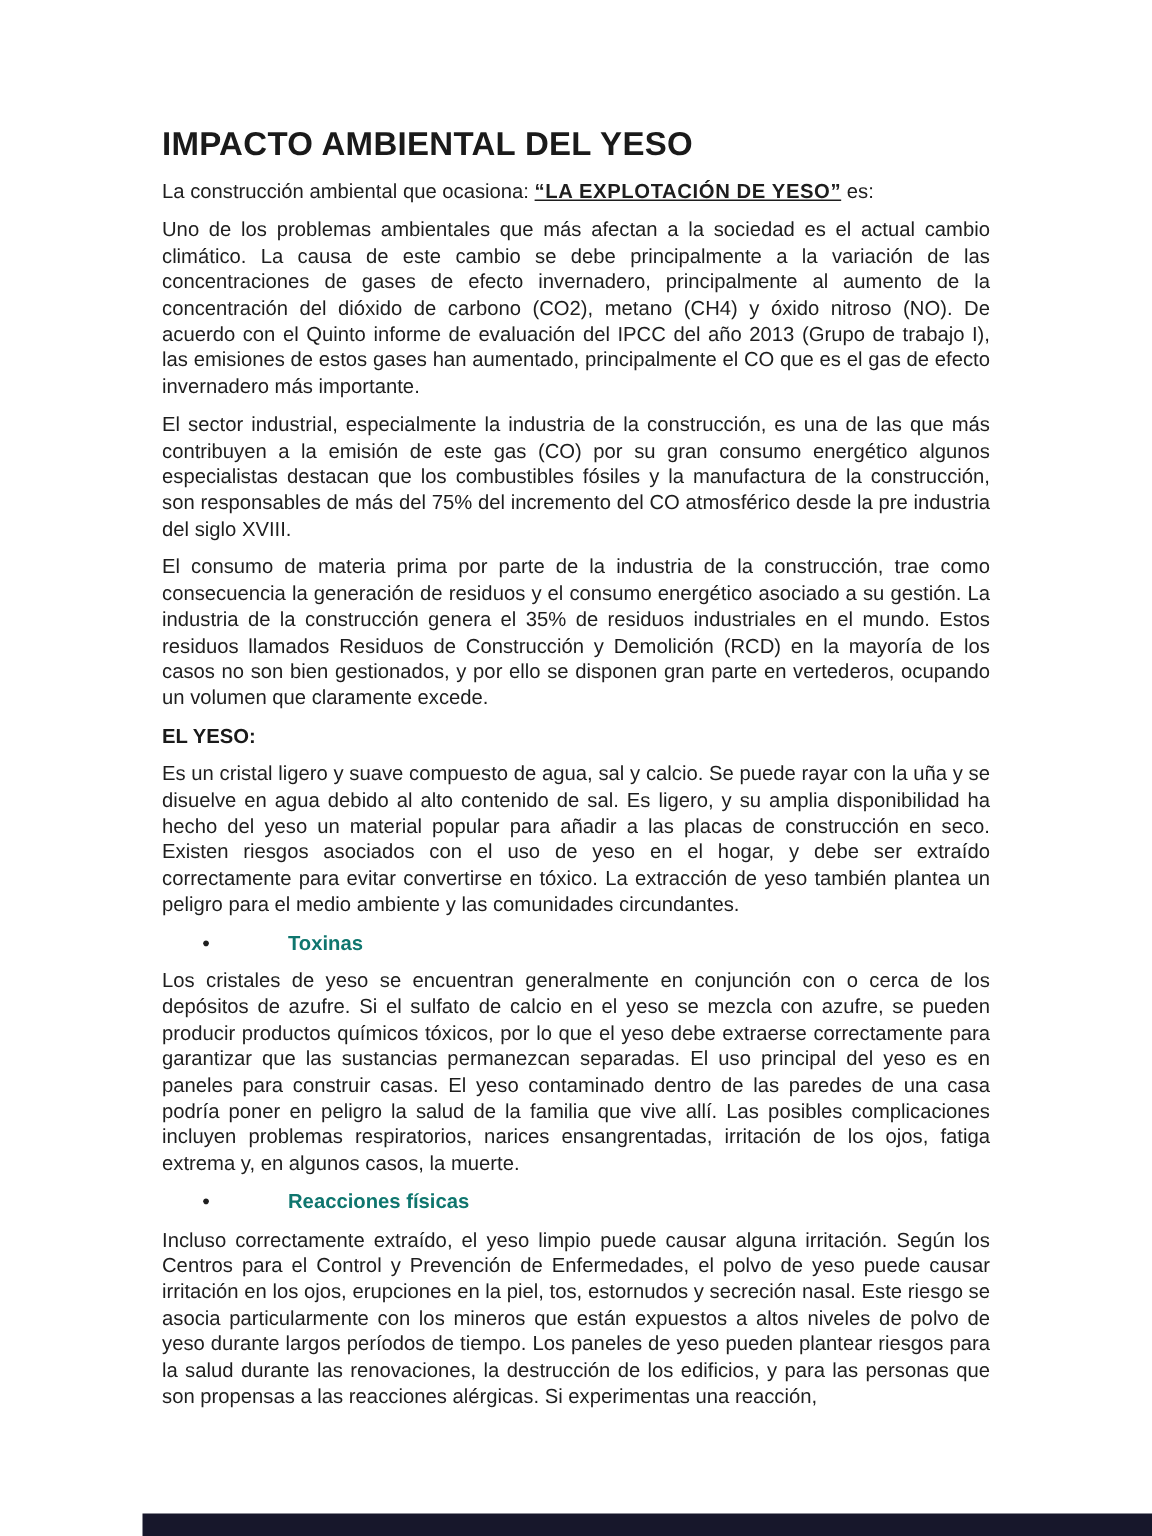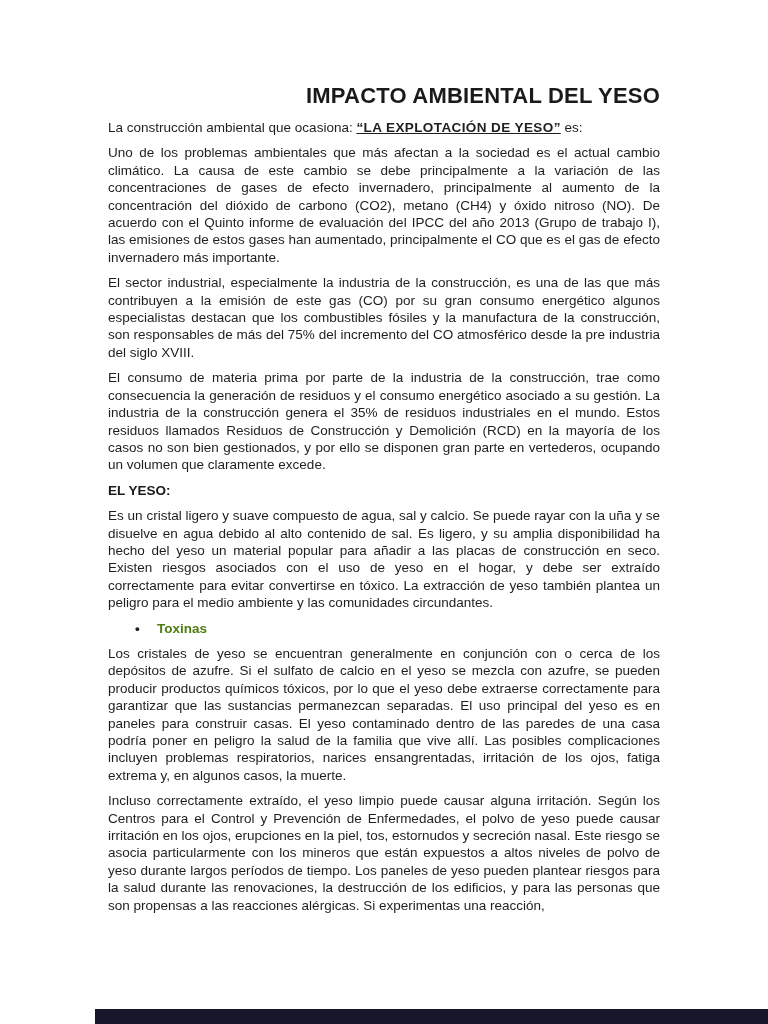--- a/index.html
+++ b/index.html
@@ -20,21 +20,21 @@
     position: absolute;
     top: 84px;
     left: 108px;
     width: 552px;
   }
   h1.doc-title {
     margin: 0 0 11px 0;
     font-size: 22px;
     line-height: 24px;
     font-weight: bold;
-    text-align: right;
+    text-align: left;
     color: #1a1a1a;
     letter-spacing: 0.2px;
   }
   p.body-par {
     margin: 0 0 8px 0;
     font-size: 13.5px;
     line-height: 17.4px;
     text-align: justify;
     color: #1e1e1e;
   }
@@ -58,21 +58,22 @@
     font-size: 13.5px;
     line-height: 17.4px;
   }
   .bullet-dot {
     display: inline-block;
     width: 22px;
     font-weight: bold;
   }
   .bullet-label {
     font-weight: bold;
-    color: #4d7c0f;
+    color: #0f766e;
+    margin-left: 35px;
   }
   .bottom-bar {
     position: absolute;
     left: 95px;
     right: 0;
     bottom: 0;
     height: 15px;
     background: #17172b;
   }
 </style>
@@ -95,19 +96,22 @@
     <h2 class="sec-heading">EL YESO:</h2>
 
     <p class="body-par">Es un cristal ligero y suave compuesto de agua, sal y calcio. Se puede rayar con la uña y se disuelve en agua debido al alto contenido de sal. Es ligero, y su amplia disponibilidad ha hecho del yeso un material popular para añadir a las placas de construcción en seco. Existen riesgos asociados con el uso de yeso en el hogar, y debe ser extraído correctamente para evitar convertirse en tóxico. La extracción de yeso también plantea un peligro para el medio ambiente y las comunidades circundantes.</p>
 
     <div class="bullet-row">
       <span class="bullet-dot">•</span><span class="bullet-label">Toxinas</span>
     </div>
 
     <p class="body-par">Los cristales de yeso se encuentran generalmente en conjunción con o cerca de los depósitos de azufre. Si el sulfato de calcio en el yeso se mezcla con azufre, se pueden producir productos químicos tóxicos, por lo que el yeso debe extraerse correctamente para garantizar que las sustancias permanezcan separadas. El uso principal del yeso es en paneles para construir casas. El yeso contaminado dentro de las paredes de una casa podría poner en peligro la salud de la familia que vive allí. Las posibles complicaciones incluyen problemas respiratorios, narices ensangrentadas, irritación de los ojos, fatiga extrema y, en algunos casos, la muerte.</p>
 
+    <div class="bullet-row">
+      <span class="bullet-dot">•</span><span class="bullet-label">Reacciones físicas</span>
+    </div>
 
     <p class="body-par">Incluso correctamente extraído, el yeso limpio puede causar alguna irritación. Según los Centros para el Control y Prevención de Enfermedades, el polvo de yeso puede causar irritación en los ojos, erupciones en la piel, tos, estornudos y secreción nasal. Este riesgo se asocia particularmente con los mineros que están expuestos a altos niveles de polvo de yeso durante largos períodos de tiempo. Los paneles de yeso pueden plantear riesgos para la salud durante las renovaciones, la destrucción de los edificios, y para las personas que son propensas a las reacciones alérgicas. Si experimentas una reacción,</p>
 
   </div>
 
   <div class="bottom-bar"></div>
 </div>
 
 </body></html>

